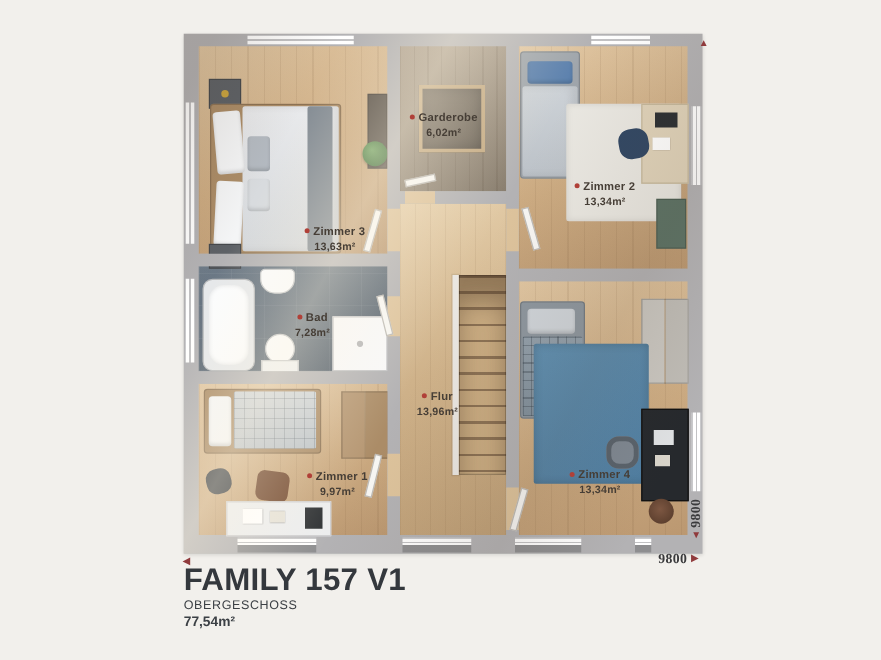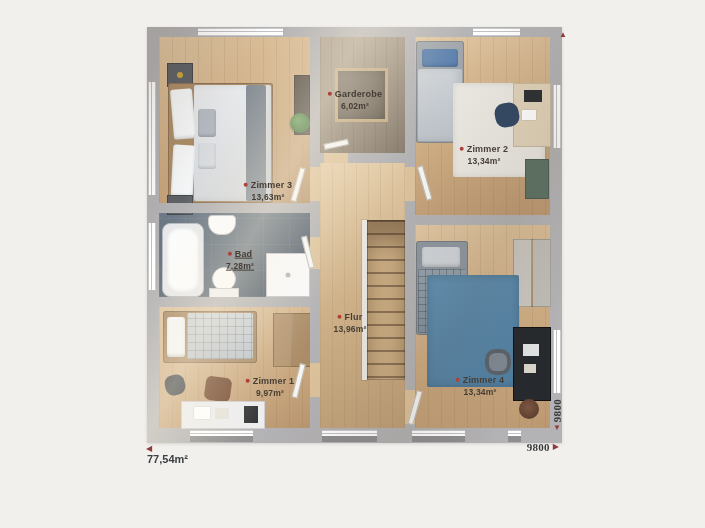--- a/index.html
+++ b/index.html
@@ -240,21 +240,21 @@
     <div class="rl-area">13,63m²</div>
   </div>
   <div class="room-label" style="left:208px;top:73px;">
     <div><span class="dot"></span><span>Garderobe</span></div>
     <div class="rl-area">6,02m²</div>
   </div>
   <div class="room-label" style="left:337px;top:128px;">
     <div><span class="dot"></span><span>Zimmer 2</span></div>
     <div class="rl-area">13,34m²</div>
   </div>
-  <div class="room-label" style="left:93px;top:233px;text-decoration:underline;">
+  <div class="room-label" style="left:103px;top:233px;">
     <div><span class="dot"></span><span>Bad</span></div>
     <div class="rl-area">7,28m²</div>
   </div>
   <div class="room-label" style="left:203px;top:296px;">
     <div><span class="dot"></span><span>Flur</span></div>
     <div class="rl-area">13,96m²</div>
   </div>
   <div class="room-label" style="left:123px;top:360px;">
     <div><span class="dot"></span><span>Zimmer 1</span></div>
     <div class="rl-area">9,97m²</div>
@@ -270,14 +270,16 @@
   <span class="dim-text">9800</span>
   <span class="dim-arrow">▶</span>
 </div>
 <span class="dim-arrow" style="left:559px;top:31px;">▲</span>
 <div class="dim-right-group">
   <span class="dim-text v-text">9800</span>
   <span class="dim-arrow">▼</span>
 </div>
 
 <div class="title-block">
+  <div class="tb-title">FAMILY 157 V1</div>
+  <div class="tb-sub">OBERGESCHOSS</div>
   <div class="tb-area">77,54m²</div>
 </div>
 
 </body></html>

